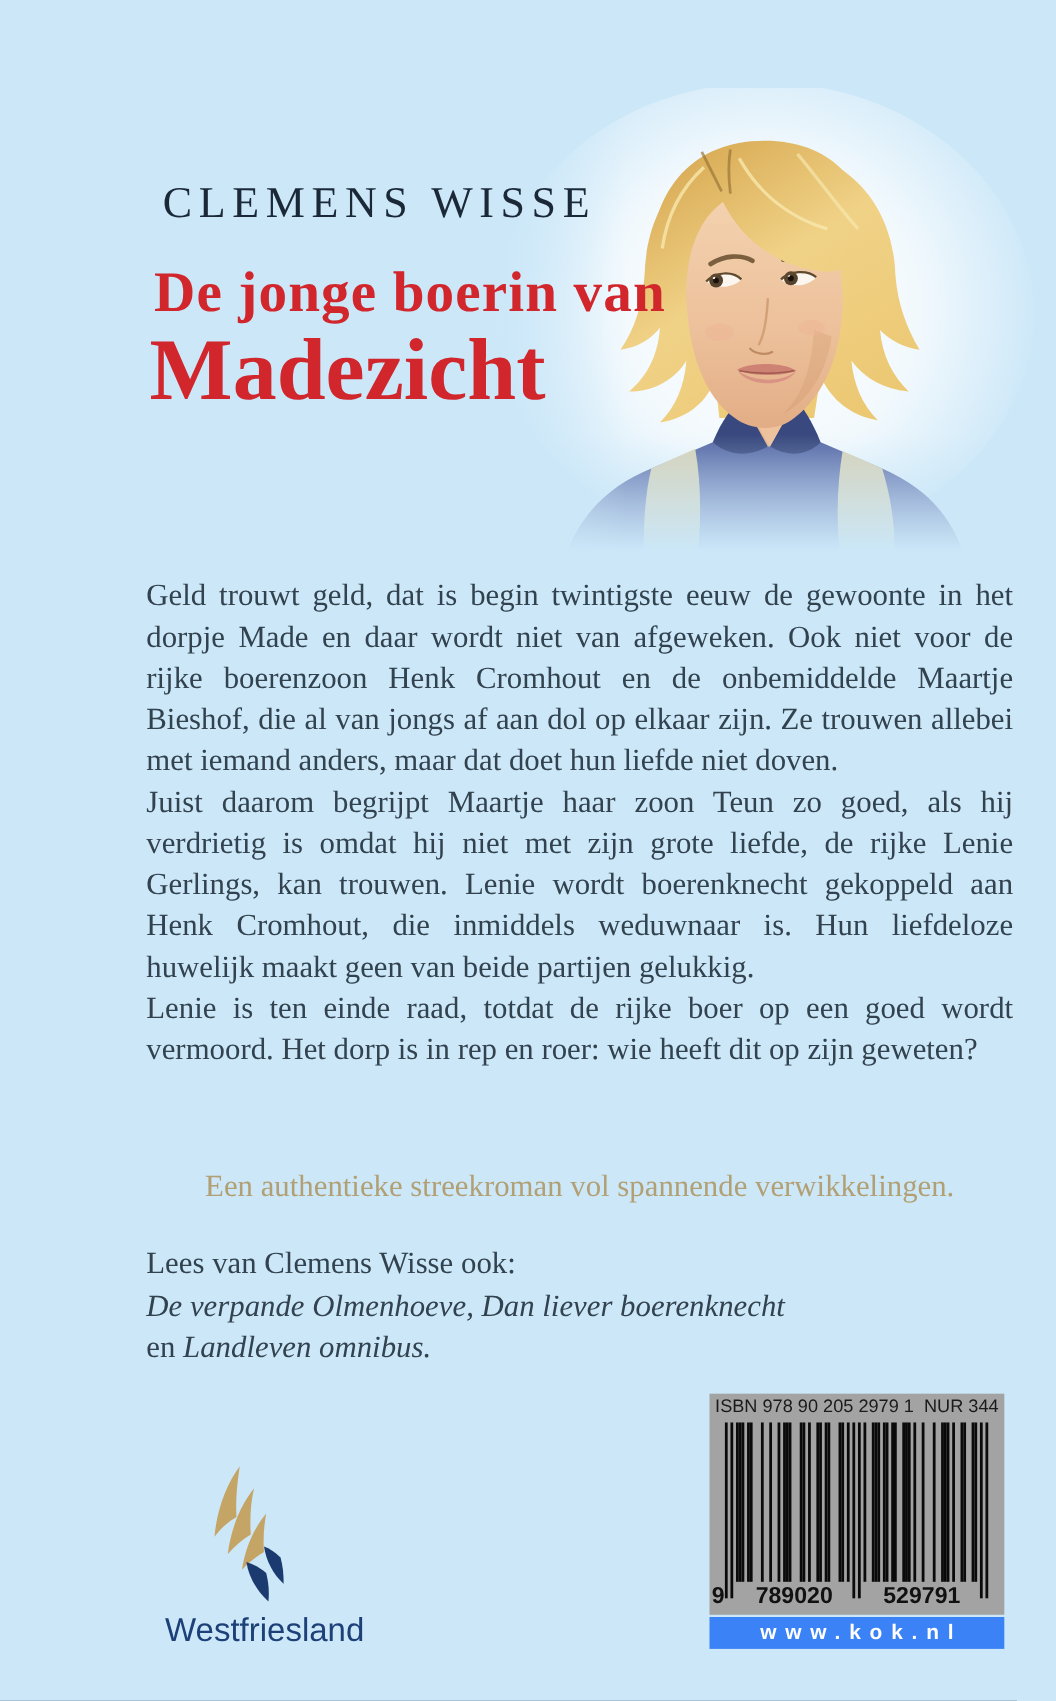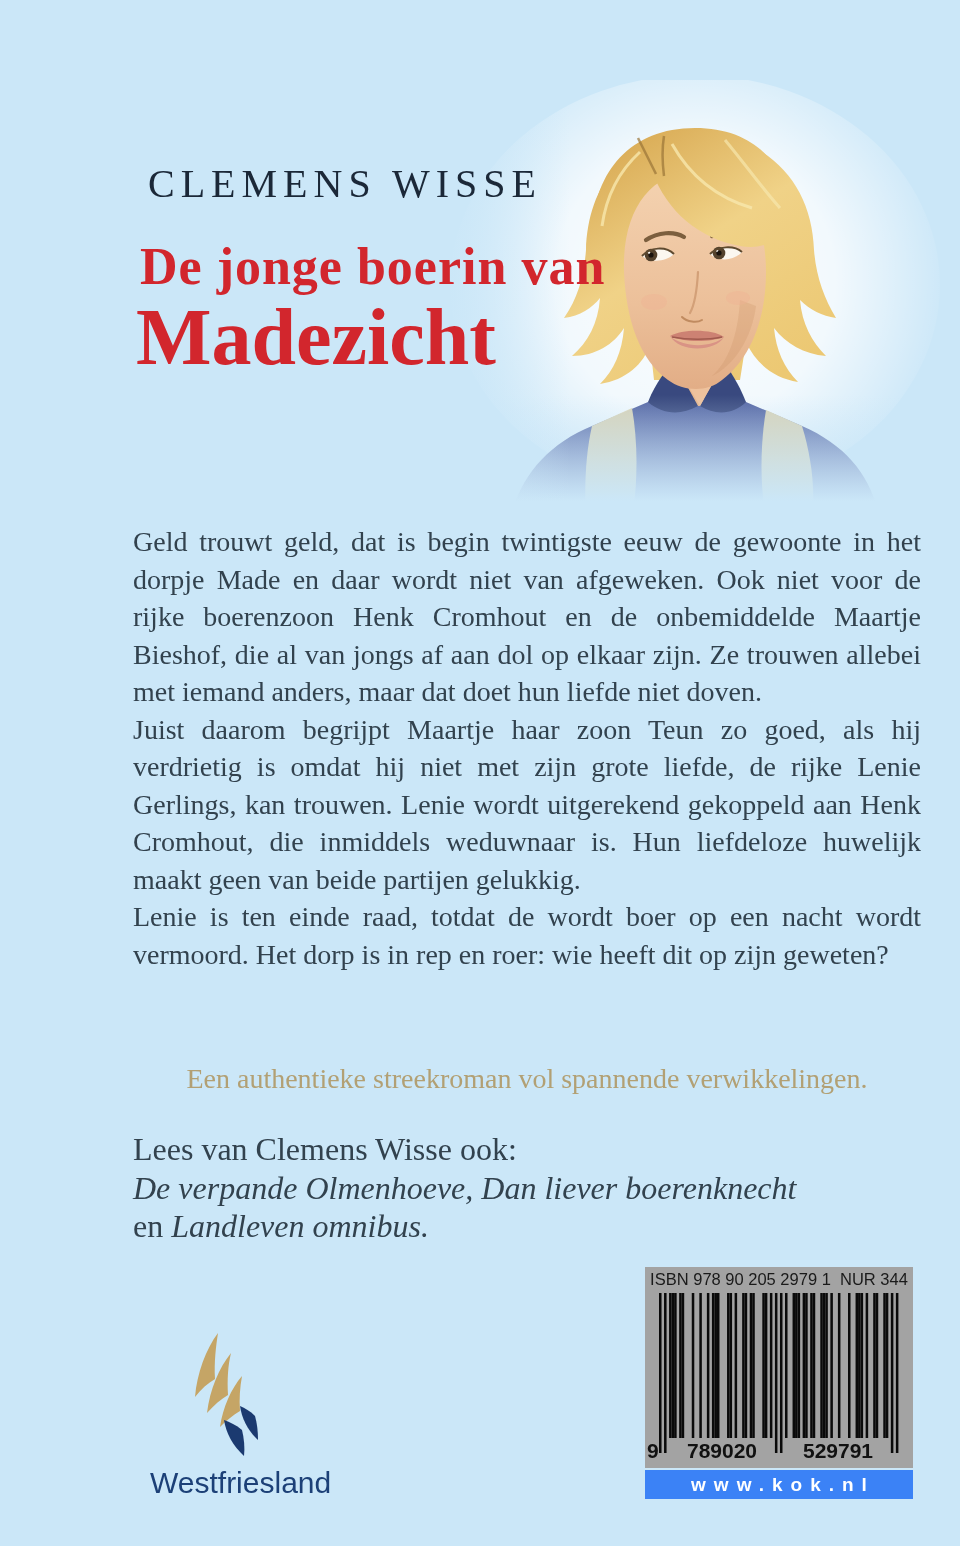--- a/index.html
+++ b/index.html
@@ -26,21 +26,21 @@
     position:absolute; left:133px; top:523px; width:788px;
     font-size:28px; line-height:37.5px; text-align:justify; color:#32424e;
   }
   .blurb p { margin:0; }
   .tagline {
     position:absolute; left:133px; top:1063px; width:788px;
     font-size:28px; color:#b2a074;text-align:center;
   }
   .also {
     position:absolute; left:133px; top:1130px; width:788px;
-    font-size:32px; line-height:38.5px; color:#32424e;
+    font-size:28px; line-height:38.5px; color:#32424e;
   }
   .it { font-style:italic; }
   .publisher-logo { position:absolute; left:188px; top:1330px; width:70px; height:132px; }
   .publisher-name {
     position:absolute; left:150px; top:1466px;
     font-family:"Liberation Sans", sans-serif; font-size:30px; color:#1c4077; white-space:nowrap;
   }
   .barcode-box {
     position:absolute; left:645px; top:1267px; width:268px; height:201px;
     background:#a3a3a3;
@@ -149,22 +149,22 @@
     <rect x="0" y="315" width="520" height="125" fill="url(#fadeB)"></rect>
     <rect x="0" y="0" width="130" height="440" fill="url(#fadeL)"></rect>
   </svg>
 
   <div class="author">CLEMENS WISSE</div>
   <div class="title1">De jonge boerin van</div>
   <div class="title2">Madezicht</div>
 
   <div class="blurb">
     <p>Geld trouwt geld, dat is begin twintigste eeuw de gewoonte in het dorpje Made en daar wordt niet van afgeweken. Ook niet voor de rijke boerenzoon Henk Cromhout en de onbemiddelde Maartje Bieshof, die al van jongs af aan dol op elkaar zijn. Ze trouwen allebei met iemand anders, maar dat doet hun liefde niet doven.</p>
-    <p>Juist daarom begrijpt Maartje haar zoon Teun zo goed, als hij verdrietig is omdat hij niet met zijn grote liefde, de rijke Lenie Gerlings, kan trouwen. Lenie wordt uitgerekend gekoppeld aan Henk Cromhout, die inmiddels weduwnaar is. Hun liefdeloze huwelijk maakt geen van beide partijen gelukkig.</p>
-    <p>Lenie is ten einde raad, totdat de wordt boer op een nacht wordt vermoord. Het dorp is in rep en roer: wie heeft dit op zijn geweten?</p>
+    <p>Juist daarom begrijpt Maartje haar zoon Teun zo goed, als hij verdrietig is omdat hij niet met zijn grote liefde, de rijke Lenie Gerlings, kan trouwen. Lenie wordt boerenknecht gekoppeld aan Henk Cromhout, die inmiddels weduwnaar is. Hun liefdeloze huwelijk maakt geen van beide partijen gelukkig.</p>
+    <p>Lenie is ten einde raad, totdat de rijke boer op een goed wordt vermoord. Het dorp is in rep en roer: wie heeft dit op zijn geweten?</p>
   </div>
 
   <div class="tagline">Een authentieke streekroman vol spannende verwikkelingen.</div>
 
   <div class="also">
     <div>Lees van Clemens Wisse ook:</div>
     <div class="it">De verpande Olmenhoeve, Dan liever boerenknecht</div>
     <div><span>en </span><span class="it">Landleven omnibus.</span></div>
   </div>
 

